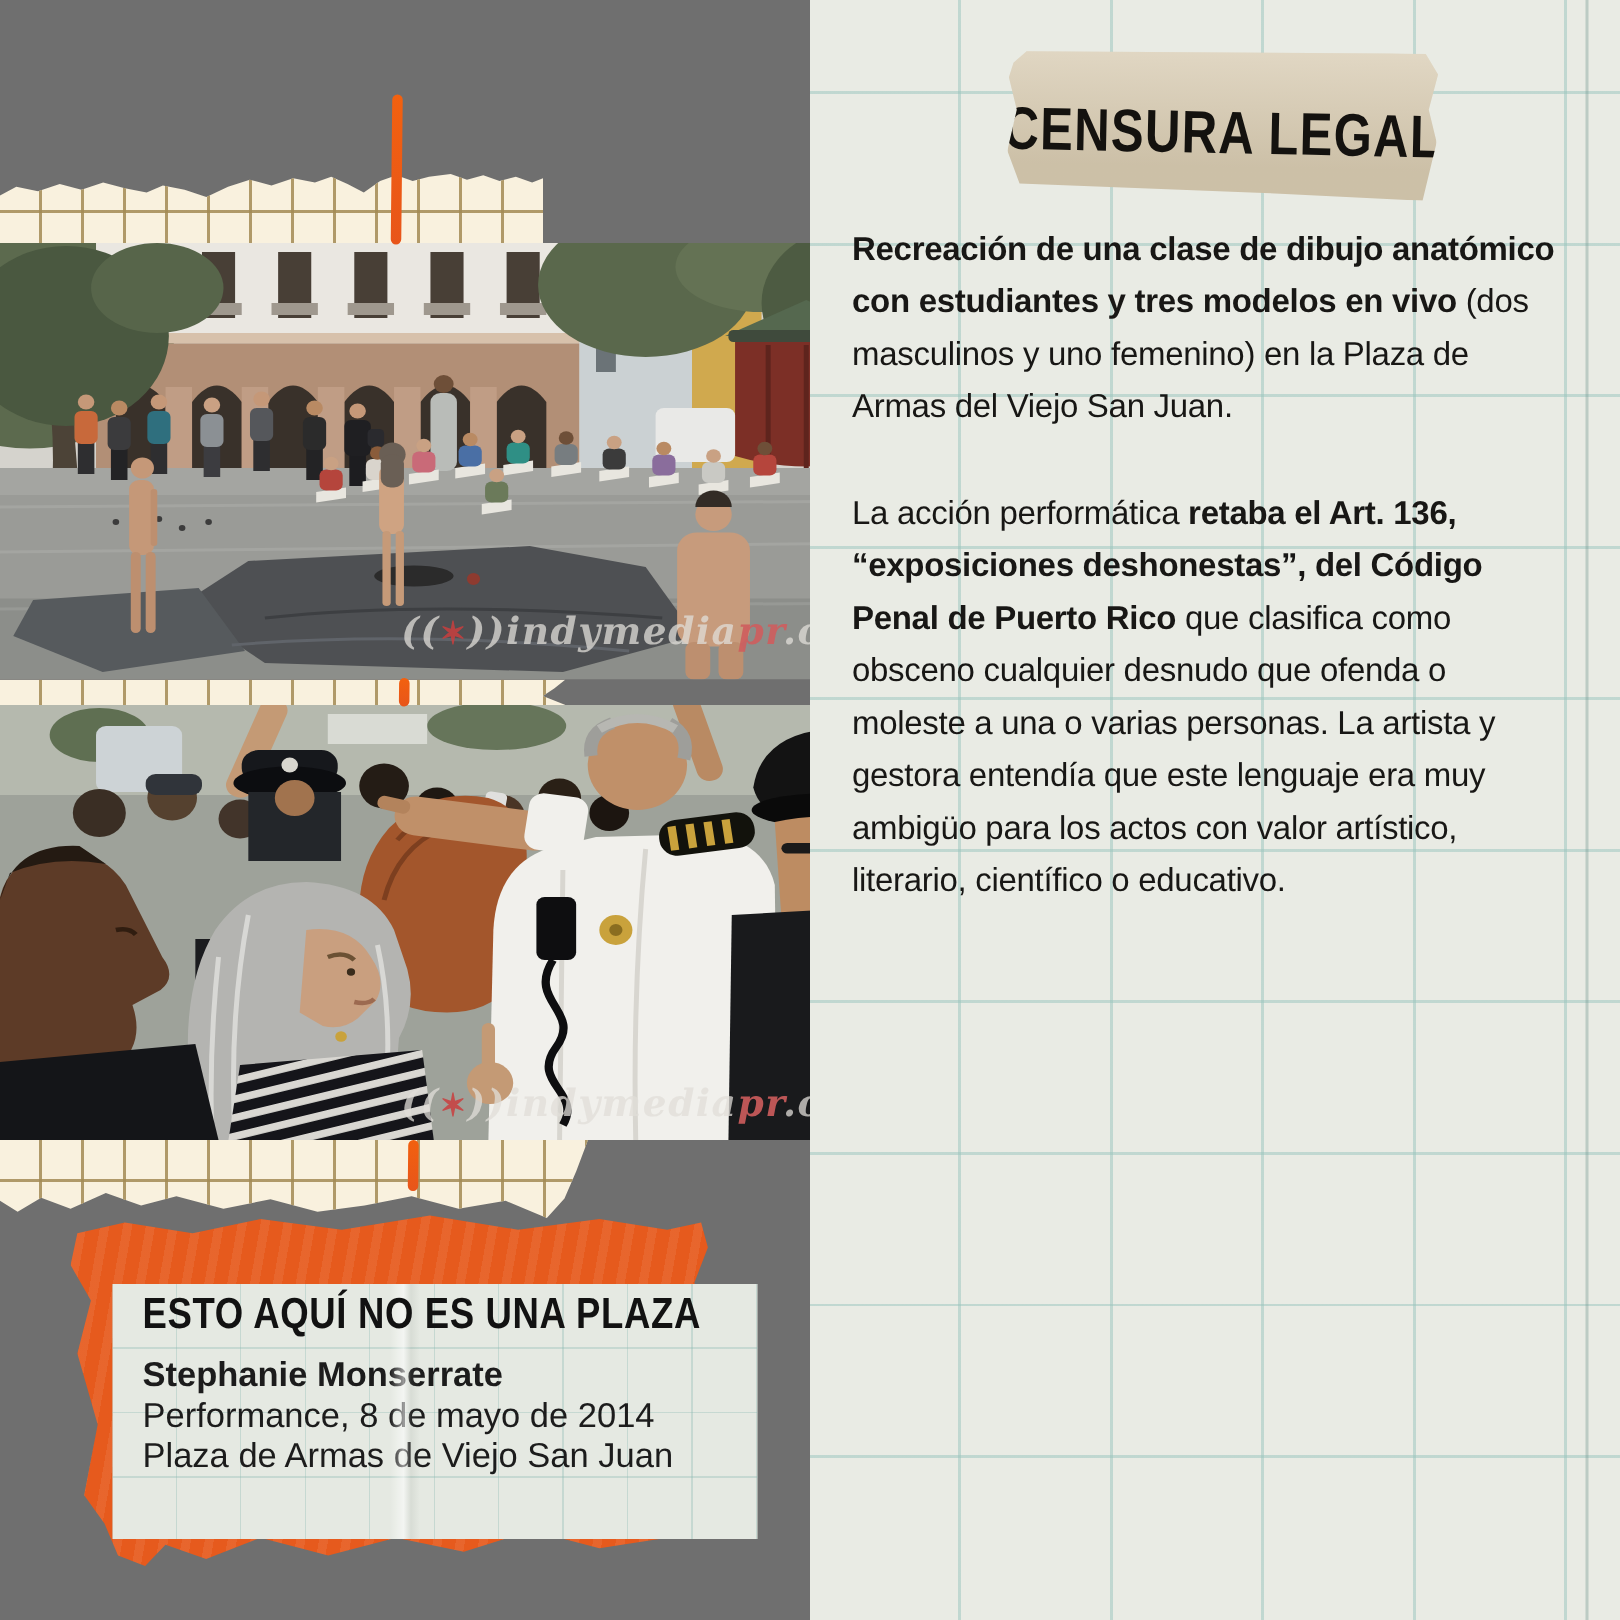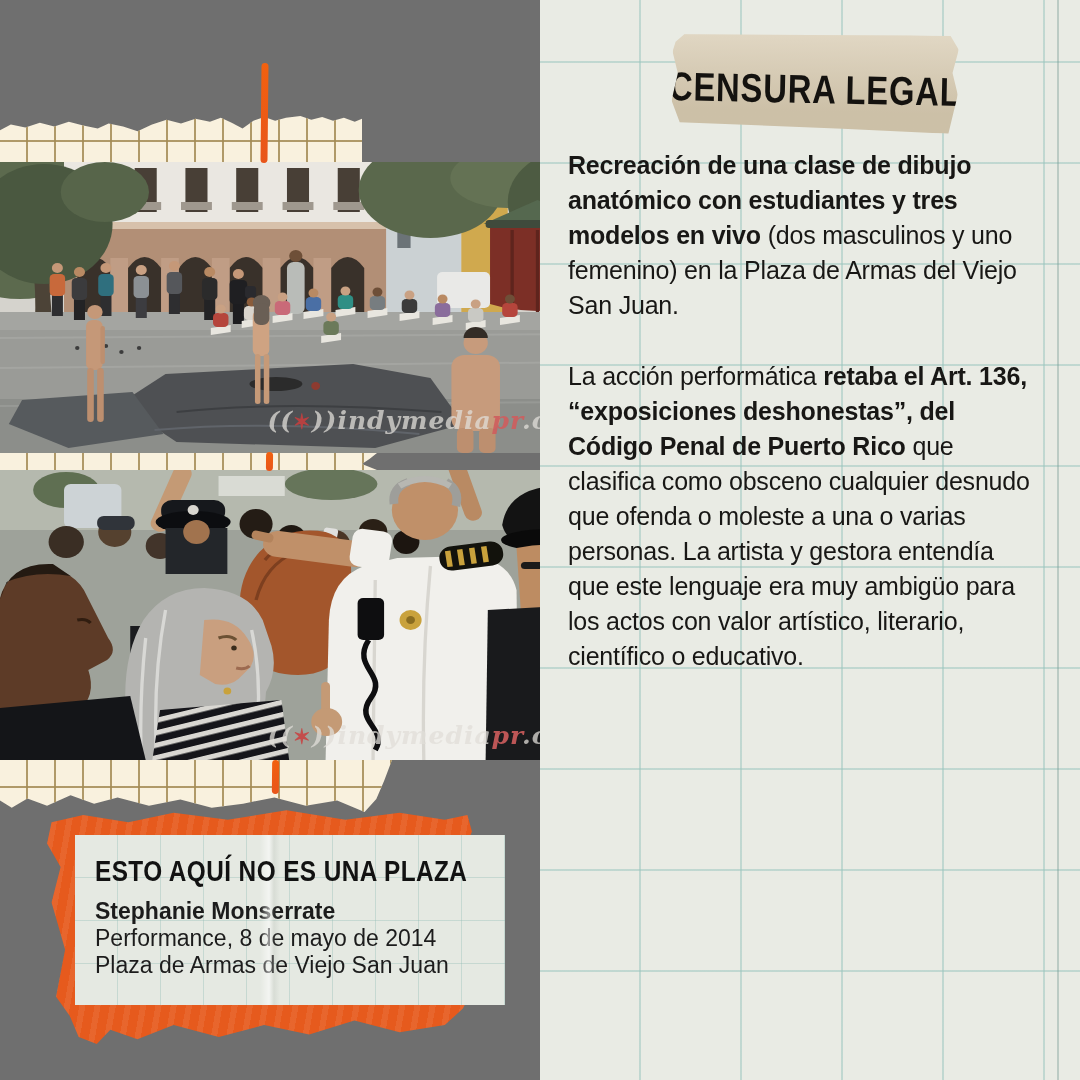--- a/index.html
+++ b/index.html
@@ -36,22 +36,22 @@
           border-radius:4px;transform:rotate(0.6deg);}
   .crayon-top{left:261px;top:63px;width:7px;height:100px;}
   .crayon-mid{left:266px;top:452px;width:7px;height:19px;}
   .crayon-bottom{left:272px;top:760px;width:7px;height:34px;}
 
   .orange-paint{position:absolute;left:38px;top:808px;width:452px;height:236px;
     background:#e65a1d;
     background-image:repeating-linear-gradient(100deg,rgba(255,255,255,0.07) 0 6px,transparent 6px 15px);
     clip-path:polygon(3% 6%,10% 3%,20% 6%,30% 2%,42% 5%,55% 1%,68% 5%,80% 2%,90% 5%,95% 3%,96% 10%,94% 20%,97% 35%,95% 55%,98% 70%,94% 85%,90% 92%,80% 95%,70% 90%,60% 96%,50% 92%,40% 97%,30% 92%,22% 98%,16% 94%,13% 100%,9% 97%,7% 88%,4% 80%,6% 60%,3% 40%,5% 25%,2% 15%);}
 
-  .caption-card{position:absolute;left:75px;top:835px;width:430px;height:170px;
-    background-color:#e5e9e2;box-sizing:border-box;padding:20px 20px 0 20px;
+  .caption-card{position:absolute;left:75px;top:856px;width:430px;height:170px;
+    background-color:#e5e9e2;box-sizing:border-box;padding:4px 20px 0 20px;
     background-image:
       repeating-linear-gradient(to right,transparent 0 42px,rgba(140,185,178,0.35) 42px 43px),
       repeating-linear-gradient(to bottom,transparent 0 42px,rgba(140,185,178,0.35) 42px 43px);}
   .caption-card::before{content:"";position:absolute;left:185px;top:0;width:20px;height:100%;
     background:linear-gradient(to right,transparent,rgba(255,255,255,0.55) 45%,rgba(120,130,120,0.12) 70%,transparent);}
   .card-title{font-weight:bold;font-size:29px;letter-spacing:0.5px;
     transform:scaleX(0.84);transform-origin:left center;white-space:nowrap;margin-bottom:10px;color:#121212;}
   .card-line{font-size:23px;line-height:27px;color:#1c1c1c;}
   .card-artist{font-weight:bold;}
 
@@ -68,21 +68,21 @@
   .tape{position:absolute;left:132px;top:33px;width:286px;height:98px;
     background:#d7cab0;
     background-image:linear-gradient(to bottom,rgba(255,255,255,0.25),rgba(0,0,0,0.05) 80%);
     transform:rotate(1.2deg);
     clip-path:polygon(1% 12%,4% 4%,97% 0%,100% 14%,98% 38%,100% 60%,97% 100%,60% 97%,3% 94%,0% 72%,2% 44%,0% 22%);
     display:flex;align-items:center;justify-content:center;}
   .tape-title{font-weight:bold;font-size:40px;letter-spacing:1px;color:#14120f;
     transform:scaleX(0.82);white-space:nowrap;padding-top:14px;}
 
   .text-block{position:absolute;left:28px;top:148px;width:486px;}
-  .text-block p{margin:0 16px 36px 0;font-size:25px;line-height:35px;letter-spacing:-0.2px;color:#181715;}
+  .text-block p{margin:0 16px 36px 0;font-size:22px;line-height:35px;letter-spacing:-0.2px;color:#181715;}
   .text-block .b{font-weight:bold;}
 
   [data-name]{}
 </style>
 </head>
 <body>
 
 <div id="canvas" data-name="censorship-infographic">
 
   <div class="left-col" data-name="left-column">

